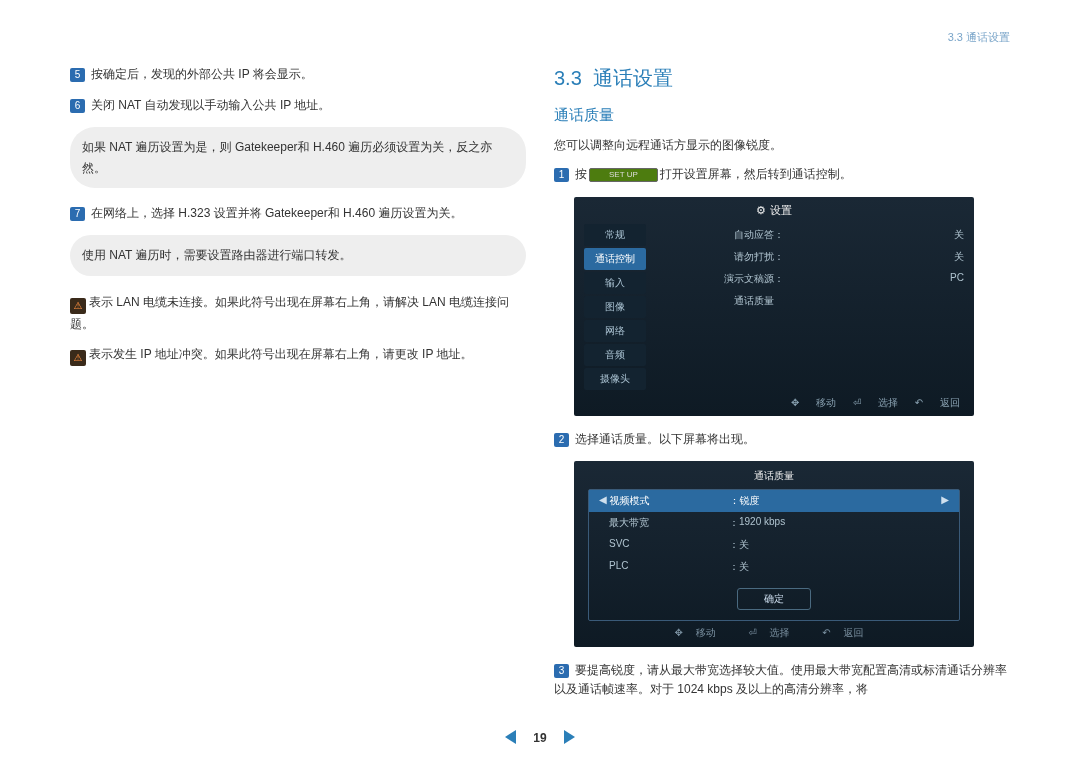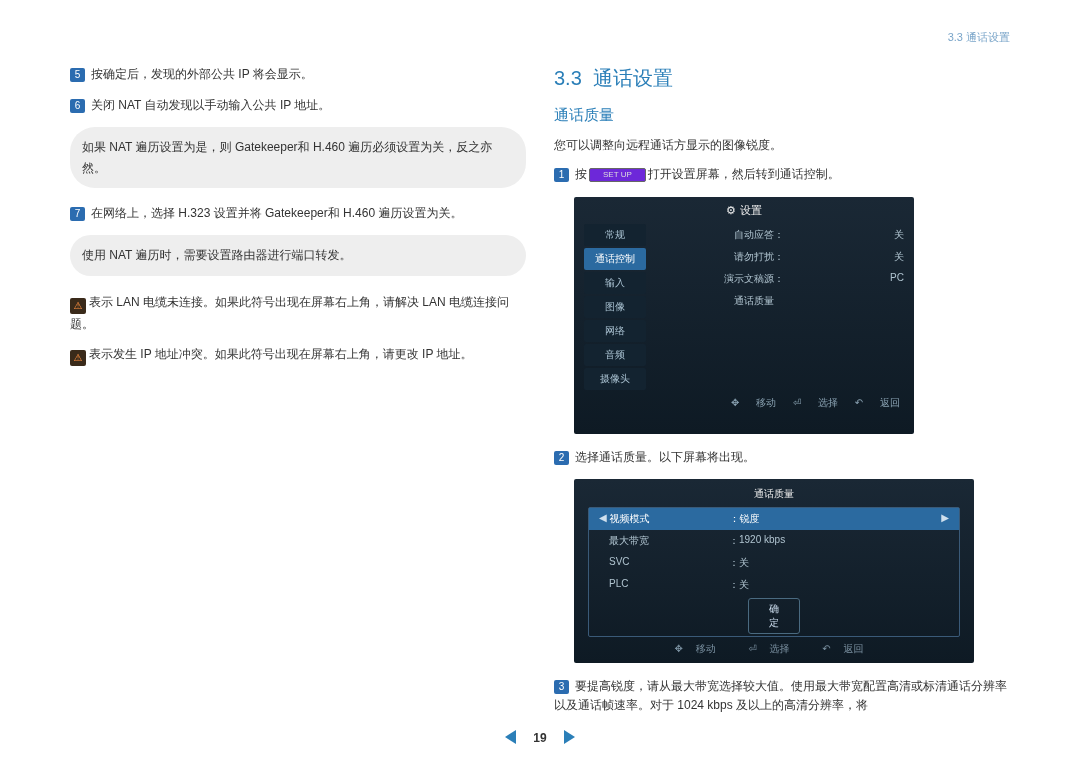--- a/index.html
+++ b/index.html
@@ -75,39 +75,39 @@
   }
   .sub-title {
     color: #2b7fb8;
     font-size: 15px;
     font-weight: 500;
     margin-bottom: 10px;
   }
   .body-text { line-height: 1.7; margin-bottom: 10px; }
   .setup-key {
     display: inline-block;
-    padding: 0 13px;
+    padding: 0 19px;
     border: 1px solid #666;
     border-radius: 2px;
-    background: #6d28d9;
+    background: #4d7c0f;
     color: #ddd;
     font-size: 8px;
     line-height: 12px;
     vertical-align: 1px;
     margin: 0 2px;
     text-align: right;
   }
   .screenshot {
     background: linear-gradient(#1a2835,#0e1a24);
     border-radius: 2px;
     color: #ccc;
     font-size: 10px;
     margin: 8px 0 14px 20px;
-    width: 340px;
-    padding-bottom: 20px;
+    width: 400px;
+    padding-bottom: 2px;
   }
   .ss-title {
     text-align: center;
     padding: 6px 0 6px;
     color: #eee;
     font-size: 11px;
   }
   .ss-title .gear {
     display: inline-block;
     margin-right: 4px;
@@ -168,22 +168,22 @@
   .ss2-row { display: flex; padding: 4px 10px; color: #b0c4d0; }
   .ss2-row.active { background: #2b6aa0; color: #fff; }
   .ss2-row .k { width: 120px; }
   .ss2-row .sep { width: 10px; }
   .ss2-row .v { flex: 1; }
   .ss2-row .arr { color: #cfe0ee; }
   .ss2-btn {
     border: 1px solid #4a6a80;
     border-radius: 3px;
     padding: 3px 16px;
-    margin: 2px auto;
-    width: 52px;
+    margin: 10px auto;
+    width: 74px;
     text-align: center;
     color: #cde;
     display: block;
   }
   .ss2-footer { text-align: center; color: #7a90a0; padding: 3px 0; }
   .ss2-footer span { margin: 0 10px; }
   .page-nav {
     position: absolute;
     bottom: 18px;
     left: 0; right: 0;

